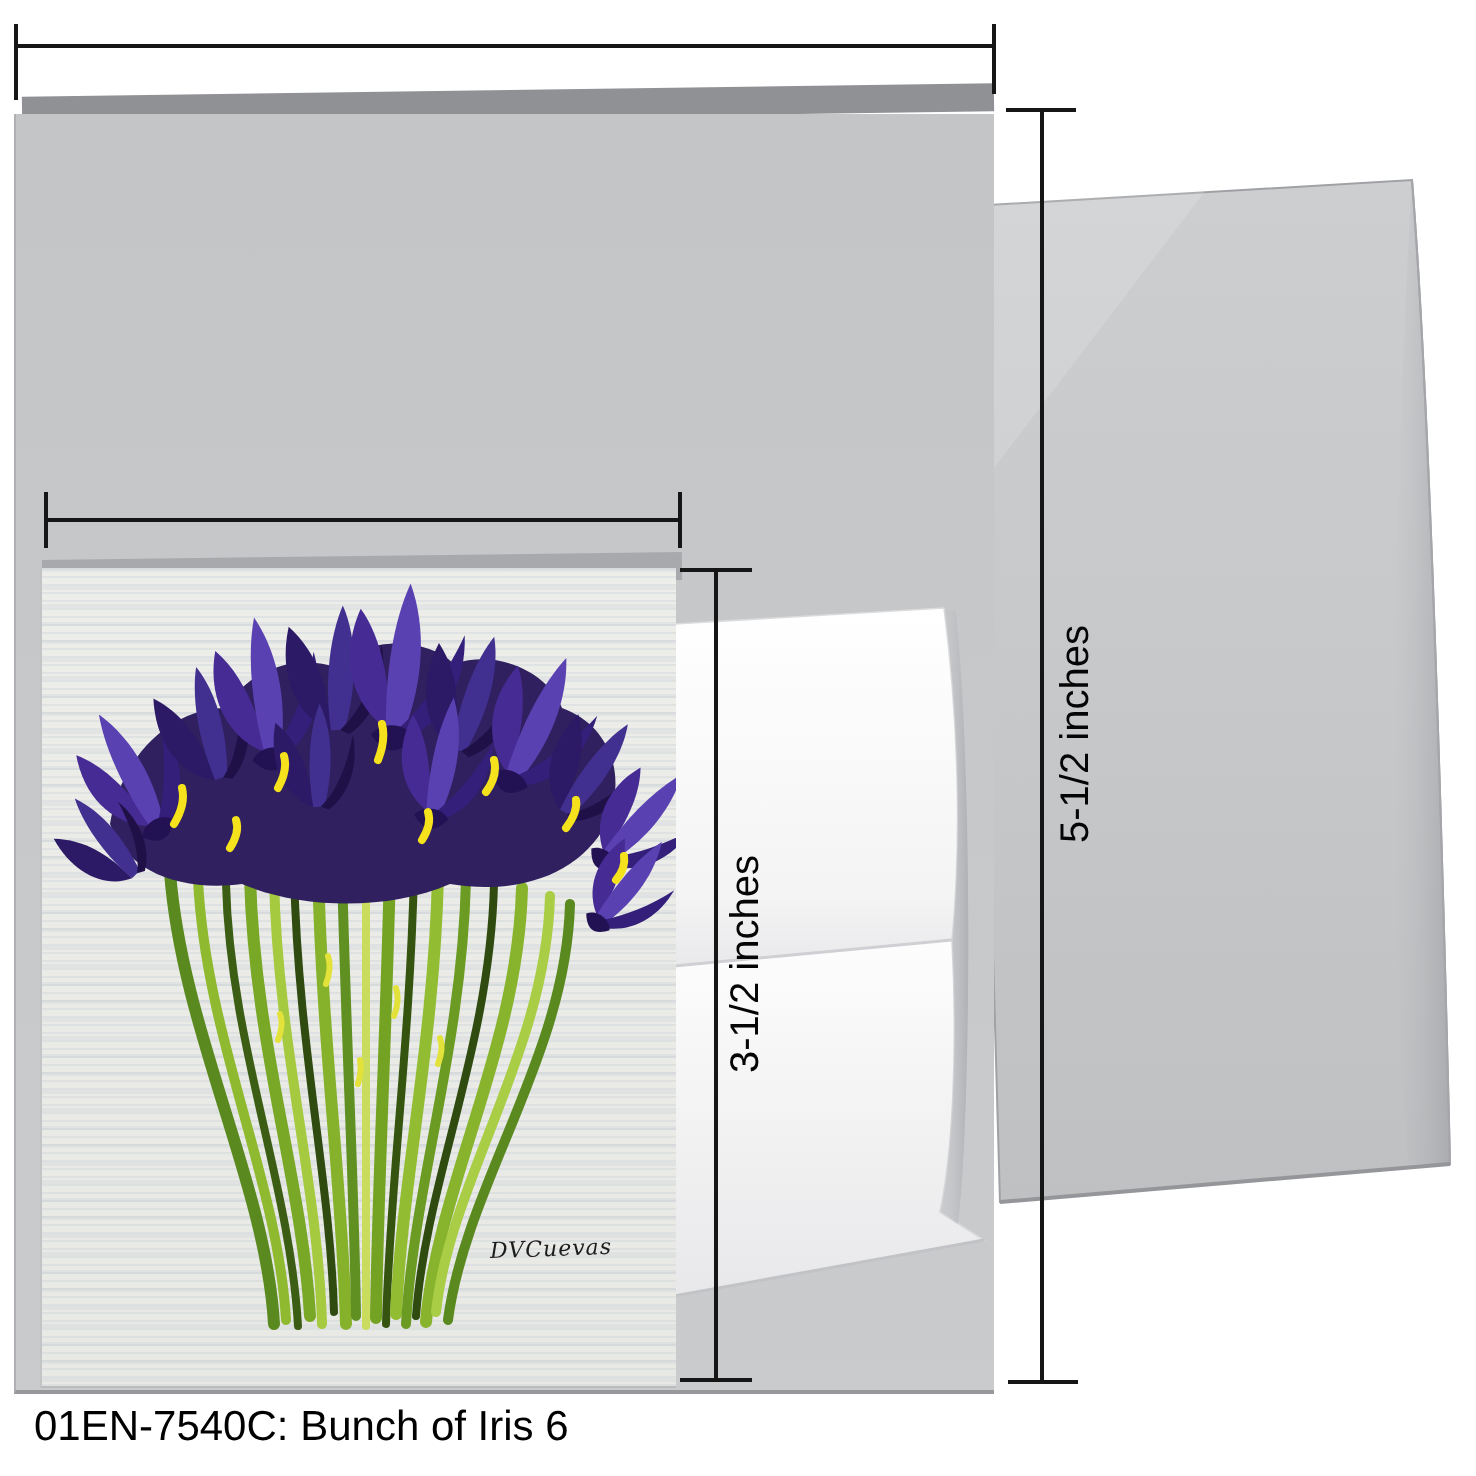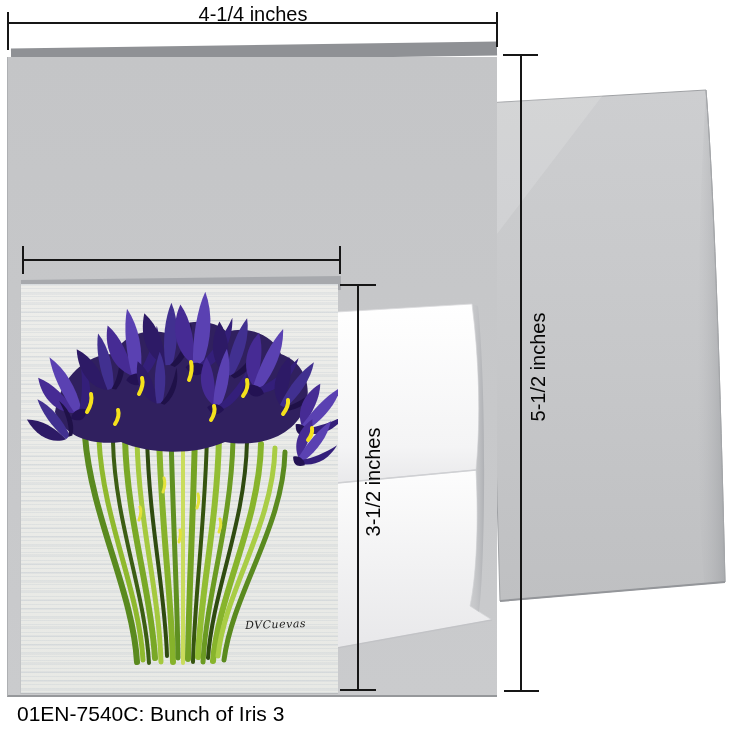--- a/index.html
+++ b/index.html
@@ -185,34 +185,33 @@
         <path d="M222,112 q6,-8 4,-16"></path>
         <path d="M262,130 q6,-8 5,-14"></path>
         <path d="M94,140 q5,-8 3,-14"></path>
         <path d="M190,136 q5,-8 3,-14"></path>
         <path d="M287,156 q5,-6 4,-12"></path>
       </g>
     </svg>
     <div id="signature">DVCuevas</div>
   </div>
 
-  <div class="dim-label" style="left:8px;top:3px;width:490px;">4-1/4 inches</div>
   <div class="dim-line" style="left:8px;top:22px;width:490px;height:2px;"></div>
   <div class="dim-line" style="left:7px;top:12px;width:2px;height:38px;"></div>
   <div class="dim-line" style="left:496px;top:12px;width:2px;height:35px;"></div>
 
   <div class="dim-line" style="left:23px;top:259px;width:318px;height:2px;"></div>
   <div class="dim-line" style="left:22px;top:246px;width:2px;height:28px;"></div>
   <div class="dim-line" style="left:339px;top:246px;width:2px;height:28px;"></div>
 
   <div class="dim-line" style="left:357px;top:285px;width:2px;height:406px;"></div>
   <div class="dim-line" style="left:340px;top:284px;width:36px;height:2px;"></div>
   <div class="dim-line" style="left:340px;top:689px;width:36px;height:2px;"></div>
   <div class="dim-label vert" style="left:282px;top:472px;width:180px;height:20px;">3-1/2 inches</div>
 
   <div class="dim-line" style="left:520px;top:55px;width:2px;height:637px;"></div>
   <div class="dim-line" style="left:503px;top:54px;width:35px;height:2px;"></div>
   <div class="dim-line" style="left:504px;top:690px;width:35px;height:2px;"></div>
   <div class="dim-label vert" style="left:447px;top:357px;width:180px;height:20px;">5-1/2 inches</div>
 
-  <div id="caption">01EN-7540C: Bunch of Iris 3</div>
+  <div id="caption">01EN-7540C: Bunch of Iris 6</div>
 
 </div>
 
 </body></html>

